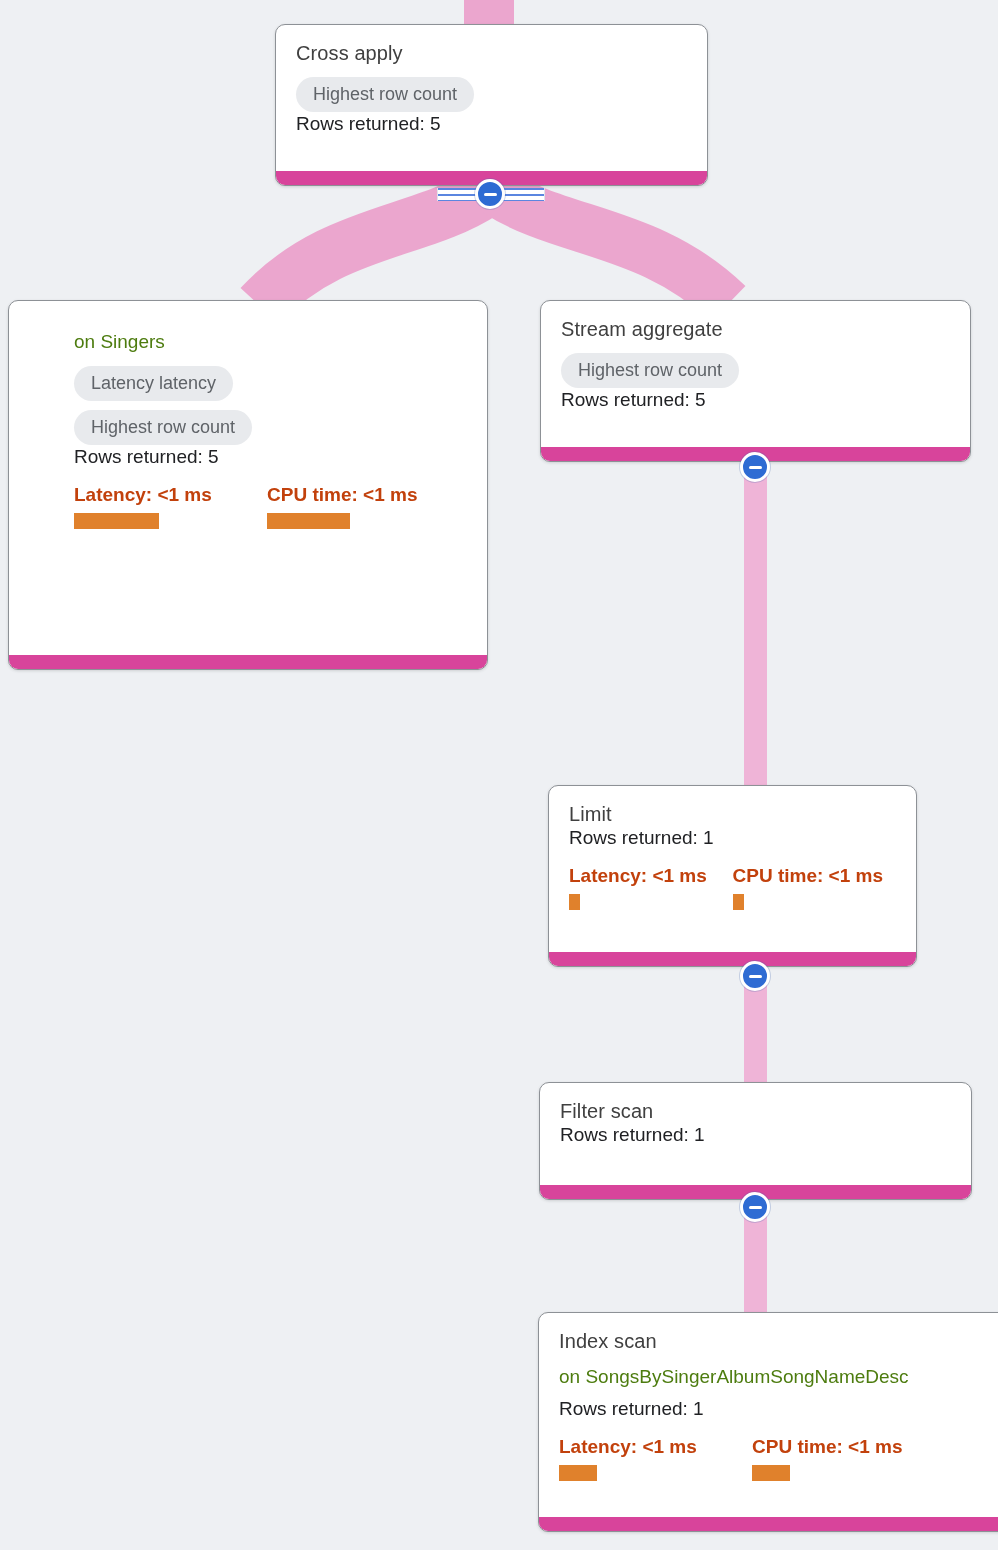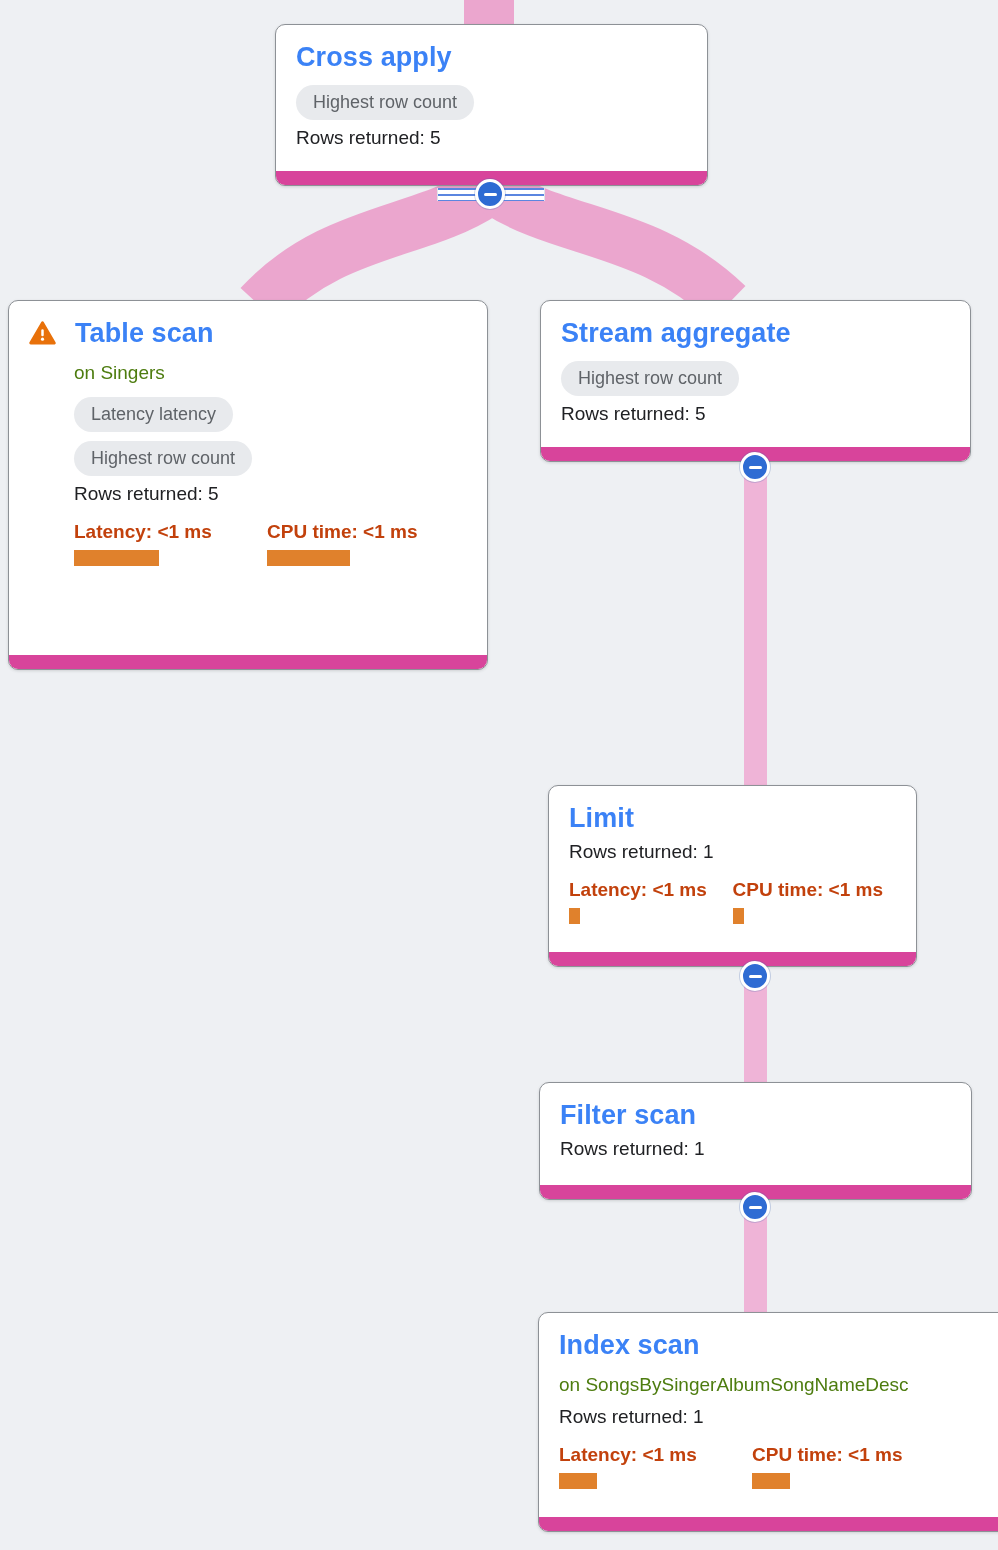--- a/index.html
+++ b/index.html
@@ -8,29 +8,29 @@
   
   #links{position:absolute;left:0;top:0;z-index:0;}
 
   
   .card{position:absolute;z-index:1;background:#fff;border:1px solid #8d9196;
         border-radius:10px;box-shadow:0 1px 3px rgba(60,64,67,.18);box-sizing:border-box;}
   .card-footer{position:absolute;left:0;right:0;bottom:0;height:14px;background:#d8449b;
         border-radius:0 0 9px 9px;}
   .card-body{padding:17px 20px 0 20px;}
   .title-row{display:flex;align-items:center;gap:19px;}
-  .node-title{font-size:27px;font-weight:700;color:#3b82f6;letter-spacing:.1px;}
+  .node-title{font-size:20px;font-weight:400;color:#404040;letter-spacing:.1px;}
   .indent{margin-left:45px;}
   .sub{font-size:19px;color:#4d7c0f;margin-top:13px;}
   .note{font-size:19px;color:#80868b;margin-top:9px;}
   .badges{display:flex;flex-direction:column;align-items:flex-start;gap:9px;margin-top:13px;text-align:right;}
   .badges.inline{flex-direction:row;margin-top:12px;}
   .badge{background:#e8eaed;color:#5f6368;font-size:18px;padding:7px 17px;border-radius:18px;
          white-space:nowrap;}
-  .rows{font-size:19px;color:#202124;margin-top:7px;}
+  .rows{font-size:19px;color:#202124;margin-top:1px;}
   .metrics{display:flex;margin-top:16px;}
   .metric-col{width:193px;}
   .metric-label{font-size:19px;color:#c2410c;font-weight:bold;}
   .metric-bar{height:16px;background:#e0812c;margin-top:7px;}
 
   
   .warn-icon{width:27px;height:27px;flex:0 0 auto;}
 
   
   .collapse-btn{position:absolute;z-index:3;width:30px;height:30px;border-radius:50%;
@@ -65,28 +65,20 @@
       <div class="badges inline">
         <span class="badge">Highest row count</span>
       </div>
       <div class="rows">Rows returned: 5</div>
     </div>
     <div class="card-footer"></div>
   </div>
 
   <div class="card" style="left:8px;top:300px;width:480px;height:370px;">
     <div class="card-body">
-      <div class="title-row">
-        <svg class="warn-icon" viewBox="0 0 24 24">
-          <path d="M12 2.5 L22.5 20.5 H1.5 Z" fill="#e8710a" stroke="#e8710a" stroke-width="2.5" stroke-linejoin="round"></path>
-          <rect x="10.9" y="8.2" width="2.2" height="6.2" rx="1.1" fill="#ffffff"></rect>
-          <circle cx="12" cy="17" r="1.4" fill="#ffffff"></circle>
-        </svg>
-        <span class="node-title">Table scan</span>
-      </div>
       <div class="indent">
         <div class="sub">on Singers</div>
         <div class="badges">
           <span class="badge">Latency latency</span>
           <span class="badge">Highest row count</span>
         </div>
         <div class="rows">Rows returned: 5</div>
         <div class="metrics">
           <div class="metric-col">
             <div class="metric-label">Latency: &lt;1 ms</div>

